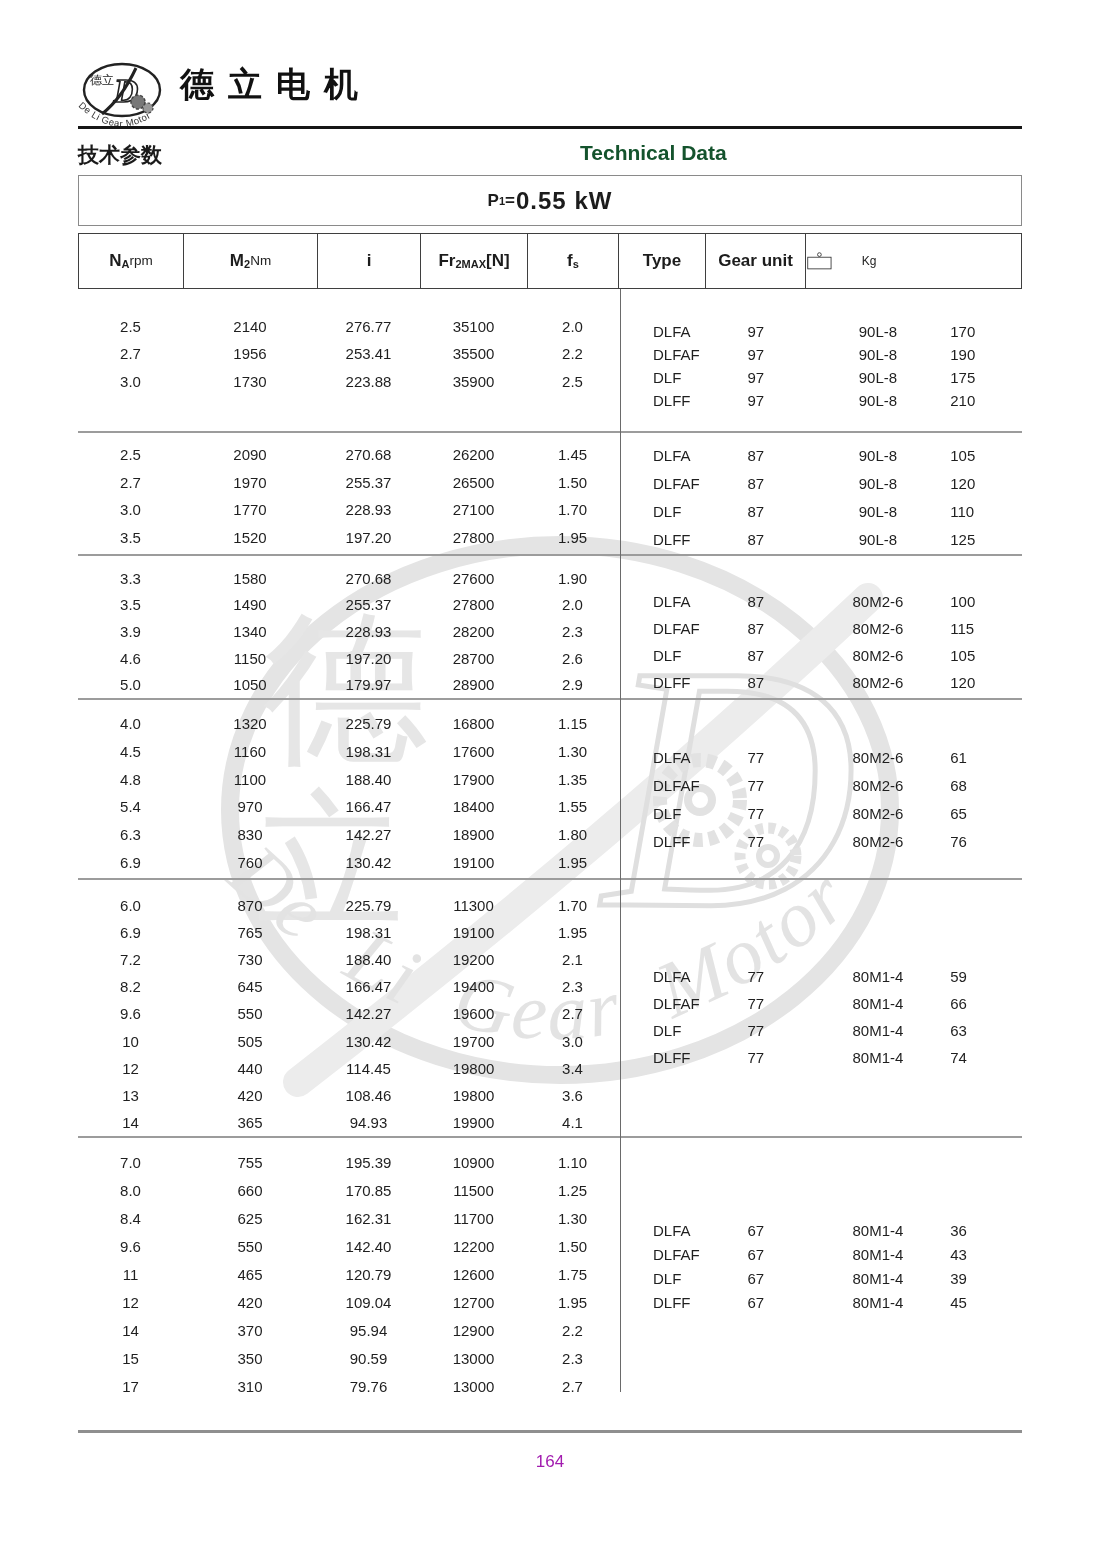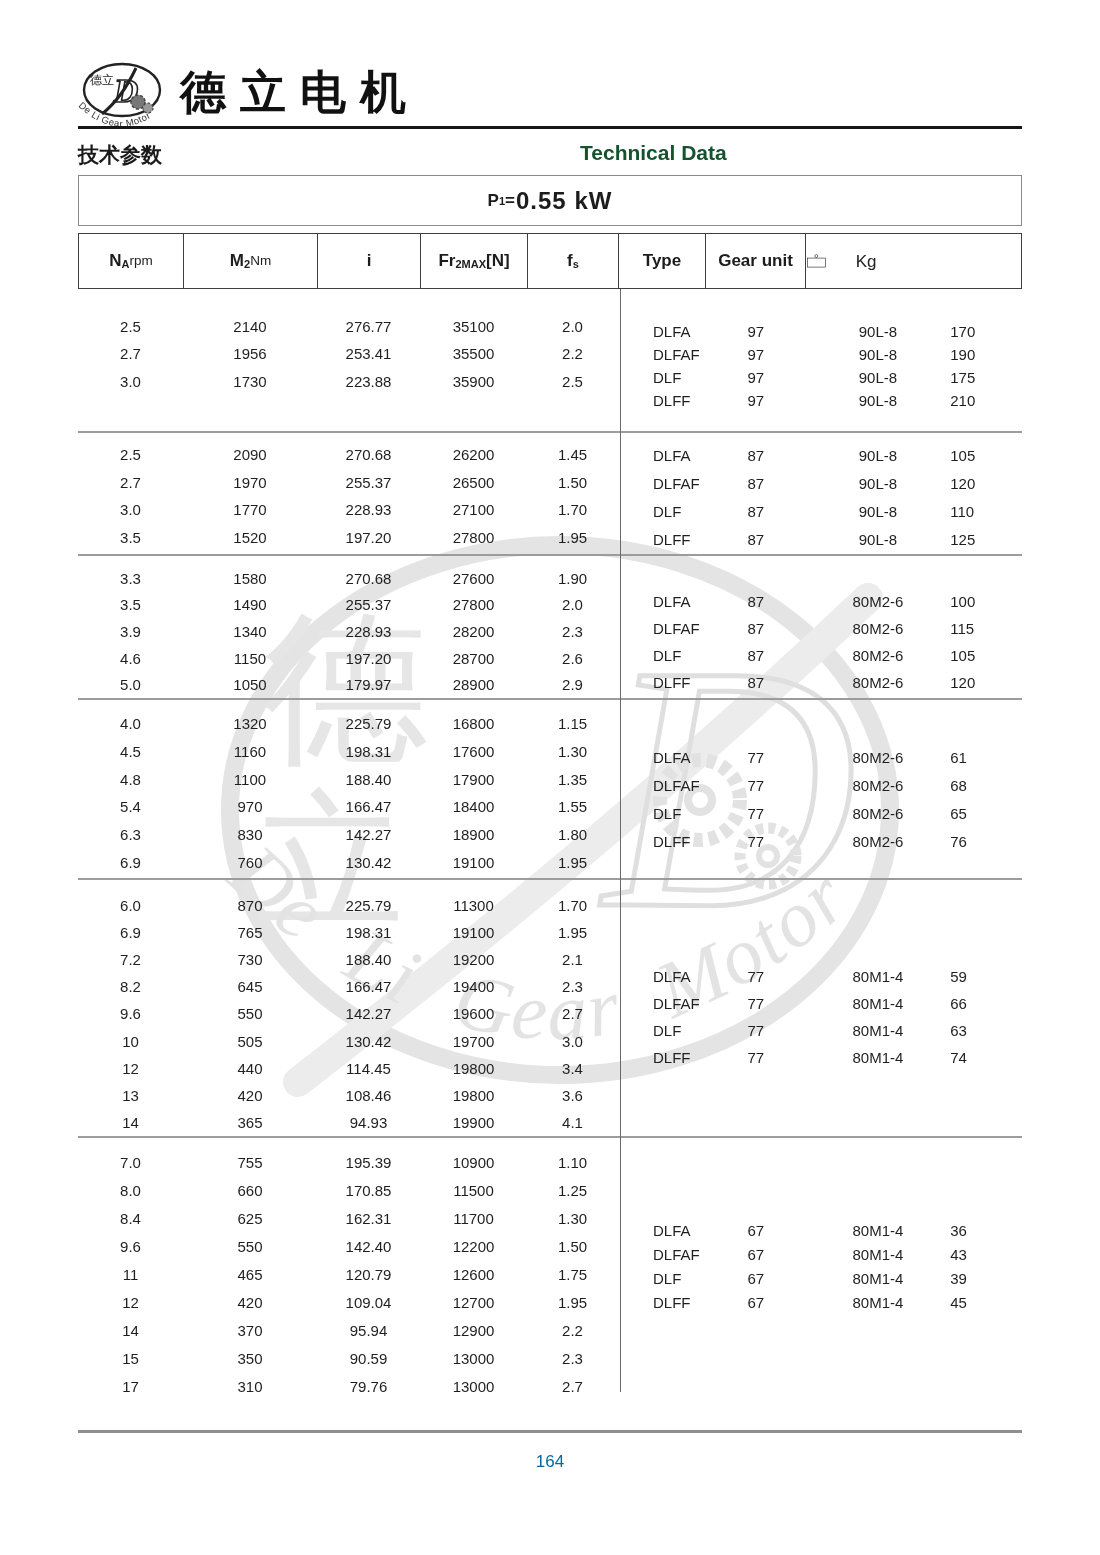--- a/index.html
+++ b/index.html
@@ -3,41 +3,41 @@
 <meta charset="utf-8">
 <style>
   html,body{margin:0;padding:0;background:#ffffff;}
   .page{position:relative;width:1100px;height:1555px;background:#ffffff;overflow:hidden;
         font-family:"Liberation Sans", sans-serif;color:#1c1c1c;}
   
   .wm{position:absolute;left:0;top:0;width:1100px;height:1555px;z-index:0;}
   
   .logo{position:absolute;left:70px;top:52px;width:108px;height:102px;z-index:2;}
   .brand{position:absolute;left:180px;top:62px;z-index:2;font-family:"DejaVu Serif", serif;
-         font-weight:bold;font-size:46px;letter-spacing:14px;color:#111;}
+         font-weight:bold;font-size:34px;letter-spacing:14px;color:#111;}
   .toprule{position:absolute;left:78px;top:126px;width:944px;height:3px;background:#161616;z-index:2;}
   .sec-cn{position:absolute;left:78px;top:141px;font-size:21px;font-weight:bold;color:#1a1a1a;z-index:2;}
   .sec-en{position:absolute;left:580px;top:141px;font-size:21px;font-weight:bold;color:#14532d;z-index:2;}
   .pbox{position:absolute;left:78px;top:175px;width:944px;height:51px;border:1px solid #8a8a8a;
         box-sizing:border-box;display:flex;align-items:center;justify-content:center;z-index:2;background:transparent;}
   .p-small{font-size:17px;font-weight:bold;}
   .p-sub{font-size:11px;font-weight:bold;vertical-align:-2px;}
   .p-big{font-size:24px;font-weight:bold;letter-spacing:1px;margin-left:1px;}
   
   .thead{position:absolute;left:78px;top:233px;width:944px;height:56px;border:1.5px solid #3f3f3f;
          box-sizing:border-box;display:flex;z-index:2;}
   .th{border-right:1.5px solid #3f3f3f;box-sizing:border-box;display:flex;flex-direction:row;
       justify-content:center;align-items:center;line-height:1.15;}
   .th:last-child{border-right:none;}
   .th-main{font-size:17px;font-weight:bold;}
   .th-sub{font-size:11px;font-weight:bold;vertical-align:-2px;}
   .th-unit{font-size:13.5px;font-weight:normal;color:#222;}
   .w0{width:105px}.w1{width:134px}.w2{width:103px}.w3{width:107px}.w4{width:91px}
   .w5{width:87px}.w6{width:100px}.w7{width:145px}.w8{width:70.5px}
-  .kg-label{font-size:17px;color:#222;margin-top:1px;margin-left:29px;}
+  .kg-label{font-size:12px;color:#222;margin-top:1px;margin-left:29px;}
   
   .tbody{position:absolute;left:78px;top:289px;width:944px;z-index:2;}
   .vline{position:absolute;left:542px;top:0;width:1px;height:1103px;background:#6a6a6a;z-index:3;}
   .group{position:relative;box-sizing:border-box;border-bottom:2px solid #9c9c9c;}
   .g5{border-bottom:3px solid #8f8f8f;}
   .g0{height:144px}.g1{height:123px}.g2{height:144px}.g3{height:180px}.g4{height:258px}.g5{height:295px}
   .left-rows{display:grid;grid-auto-rows:1fr;height:100%;width:542px;box-sizing:border-box;}
   .g0 .left-rows{padding:24px 0 36px}
   .g1 .left-rows{padding:8px 0 3px}
   .g2 .left-rows{padding:9px 0 0}
@@ -51,21 +51,21 @@
   .g0 .variants{top:31px}.g1 .variants{top:8px}.g2 .variants{top:32px}
   .g3 .variants{top:43px}.g4 .variants{top:83px}.g5 .variants{top:80px}
   .vrow{display:flex;align-items:center;}
   .g0 .vrow{height:23px}.g1 .vrow{height:28px}.g2 .vrow{height:27px}
   .g3 .vrow{height:28px}.g4 .vrow{height:27px}.g5 .vrow{height:24px}
   .v{display:block;font-size:15px;color:#1f1f1f;}
   .v0{width:85px;padding-left:32px;box-sizing:border-box;text-align:left;}
   .v1{width:100px;text-align:center}.v2{width:145px;text-align:center}.v3{width:72px;text-align:left}
   
   .pageno{position:absolute;left:78px;top:1452px;width:944px;text-align:center;
-          font-size:17px;color:#0369a1;z-index:2;}
+          font-size:17px;color:#a21caf;z-index:2;}
 </style>
 </head>
 <body>
 
 <div class="page">
 
   <svg class="wm" viewBox="0 0 1100 1555" aria-hidden="true">
     <ellipse cx="560" cy="810" rx="330" ry="265" fill="none" stroke="#e4e4e4" stroke-width="18"></ellipse>
     <path d="M 868 598 Q 625 828 298 1082" fill="none" stroke="#ececec" stroke-width="30" stroke-linecap="round"></path>
     <text x="730" y="905" font-family="Liberation Serif, serif" font-style="italic" font-size="350" text-anchor="middle" fill="none" stroke="#dfdfdf" stroke-width="5">D</text>

